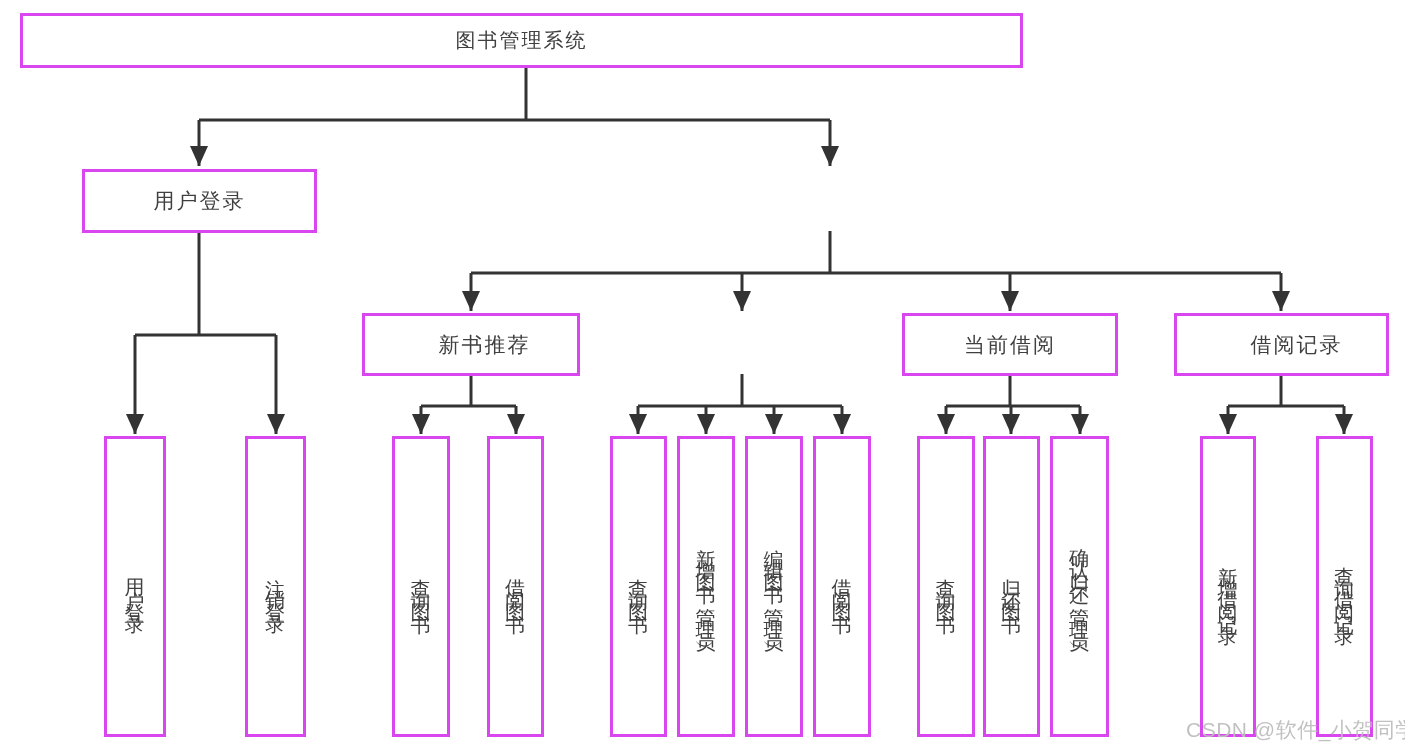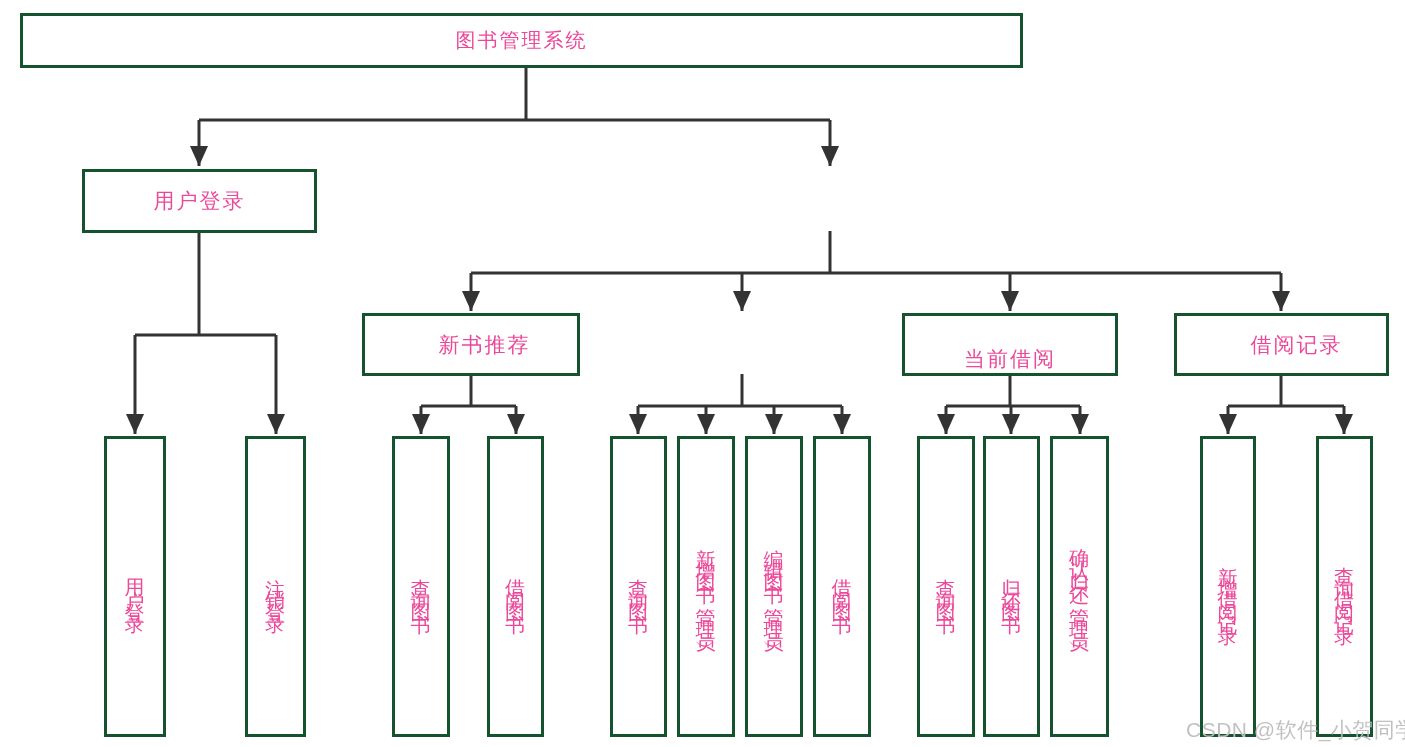--- a/index.html
+++ b/index.html
@@ -7,43 +7,43 @@
     position:relative;
     width:1405px;height:747px;
     background:#ffffff;
     font-family:"Liberation Sans","DejaVu Sans",sans-serif;
     overflow:hidden;
   }
   .wires{position:absolute;left:0;top:0;z-index:1;}
   .wire{stroke:#333333;stroke-width:3;fill:none;}
   .box{
     position:absolute;box-sizing:border-box;
-    border:3px solid #14532d;background:#ffffff;
+    border:3px solid #d946ef;background:#ffffff;
     display:flex;align-items:center;justify-content:center;
-    color:#ec4899;z-index:2;
+    color:#404040;z-index:2;
   }
   .h{font-size:21px;letter-spacing:2px;white-space:nowrap;}
   .root{font-size:20px;}
   .v .vt{
     writing-mode:vertical-rl;text-orientation:mixed;
     font-size:20px;letter-spacing:12px;line-height:1;
     white-space:nowrap;
   }
   .watermark{
     position:absolute;left:1186px;top:716px;z-index:6;
     font-size:21px;color:rgba(190,190,190,0.95);
     white-space:nowrap;letter-spacing:0.5px;
   }
   
   #n-root{left:20px;top:13px;width:1003px;height:55px;}
   #n-login{left:82px;top:169px;width:235px;height:64px;}
   #n-mgmt{left:712px;top:169px;width:235px;height:64px;}
   #n-recommend{left:362px;top:313px;width:218px;height:63px;padding-left:27px;}
   #n-borrow{left:632px;top:313px;width:215px;height:63px;}
-  #n-current{left:902px;top:313px;width:216px;height:63px;align-items:flex-end;}
+  #n-current{left:902px;top:313px;width:216px;height:63px;}
   #n-records{left:1174px;top:313px;width:215px;height:63px;padding-left:30px;}
   .leaf{top:436px;height:301px;}
   #l-1{left:104px;width:62px;}
   #l-2{left:245px;width:61px;}
   #l-3{left:392px;width:58px;}
   #l-4{left:487px;width:57px;}
   #l-5{left:610px;width:57px;}
   #l-6{left:677px;width:58px;}
   #l-7{left:745px;width:58px;}
   #l-8{left:813px;width:58px;}

